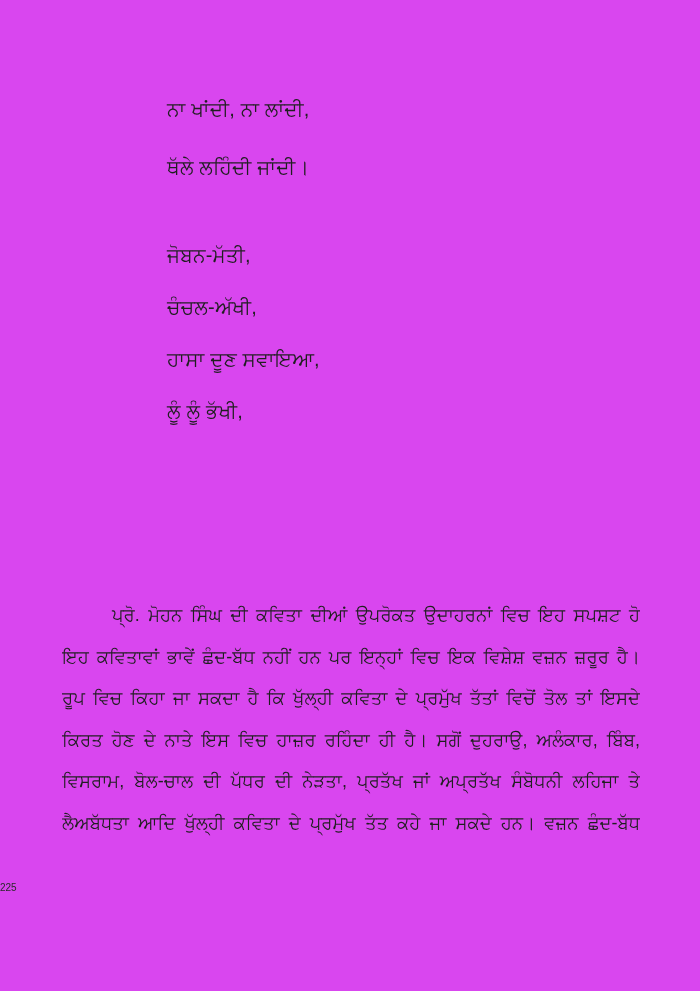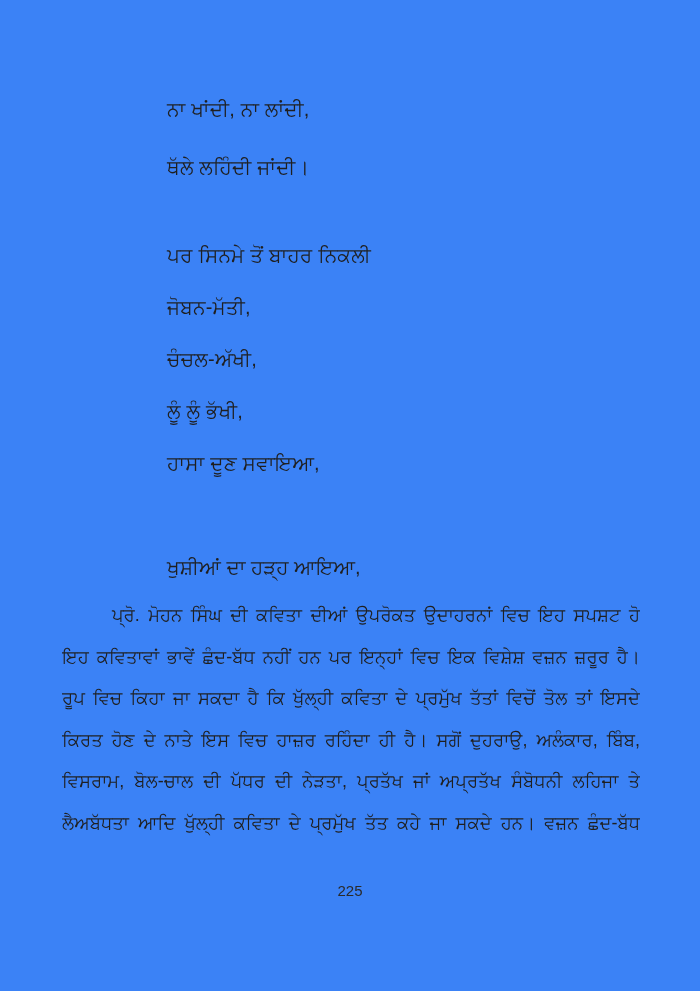--- a/index.html
+++ b/index.html
@@ -5,21 +5,21 @@
   html, body {
     margin: 0;
     padding: 0;
     background: #e8e8e8;
   }
   .page {
     position: relative;
     width: 700px;
     height: 991px;
     margin: 0 auto;
-    background: #3b82f6;
+    background: #d946ef;
     font-family: "Liberation Sans", "DejaVu Sans", sans-serif;
     color: #1f1f1f;
     overflow: hidden;
     box-sizing: border-box;
   }
   .poem-stanza {
     position: absolute;
     left: 167px;
     font-size: 20px;
     letter-spacing: 0.2px;
@@ -60,45 +60,43 @@
     overflow: hidden;
   }
   .para-line:first-child {
     text-indent: 50px;
   }
   .page-number {
     position: absolute;
     top: 882px;
     left: 0;
     width: 100%;
-    text-align: center;
-    font-size: 15px;
+    text-align: left;
+    font-size: 10px;
     color: #2a2a2a;
   }
 </style>
 </head>
 <body>
 
 <div class="page">
 
   <div class="poem-stanza stanza-1">
       <div class="poem-line">ਨਾ ਖਾਂਦੀ, ਨਾ ਲਾਂਦੀ,</div>
       <div class="poem-line">ਥੱਲੇ ਲਹਿੰਦੀ ਜਾਂਦੀ।</div>
     </div>
 
   <div class="poem-stanza stanza-2">
-      <div class="poem-line">ਪਰ ਸਿਨਮੇ ਤੋਂ ਬਾਹਰ ਨਿਕਲੀ</div>
       <div class="poem-line">ਜੋਬਨ-ਮੱਤੀ,</div>
       <div class="poem-line">ਚੰਚਲ-ਅੱਖੀ,</div>
+      <div class="poem-line">ਹਾਸਾ ਦੂਣ ਸਵਾਇਆ,</div>
       <div class="poem-line">ਲੂੰ ਲੂੰ ਭੱਖੀ,</div>
-      <div class="poem-line">ਹਾਸਾ ਦੂਣ ਸਵਾਇਆ,</div>
     </div>
 
   <div class="citation-row">
-    <span class="last-line">ਖੁਸ਼ੀਆਂ ਦਾ ਹੜ੍ਹ ਆਇਆ,</span>
   </div>
 
   <div class="prose">
       <div class="para-line">ਪ੍ਰੋ. ਮੋਹਨ ਸਿੰਘ ਦੀ ਕਵਿਤਾ ਦੀਆਂ ਉਪਰੋਕਤ ਉਦਾਹਰਨਾਂ ਵਿਚ ਇਹ ਸਪਸ਼ਟ ਹੋ ਜਾਂਦਾ</div>
       <div class="para-line">ਇਹ ਕਵਿਤਾਵਾਂ ਭਾਵੇਂ ਛੰਦ-ਬੱਧ ਨਹੀਂ ਹਨ ਪਰ ਇਨ੍ਹਾਂ ਵਿਚ ਇਕ ਵਿਸ਼ੇਸ਼ ਵਜ਼ਨ ਜ਼ਰੂਰ ਹੈ। ਸਮੁੱਚੇ</div>
       <div class="para-line">ਰੂਪ ਵਿਚ ਕਿਹਾ ਜਾ ਸਕਦਾ ਹੈ ਕਿ ਖੁੱਲ੍ਹੀ ਕਵਿਤਾ ਦੇ ਪ੍ਰਮੁੱਖ ਤੱਤਾਂ ਵਿਚੋਂ ਤੋਲ ਤਾਂ ਇਸਦੇ ਭਾਸ਼ਾਈ</div>
       <div class="para-line">ਕਿਰਤ ਹੋਣ ਦੇ ਨਾਤੇ ਇਸ ਵਿਚ ਹਾਜ਼ਰ ਰਹਿੰਦਾ ਹੀ ਹੈ। ਸਗੋਂ ਦੁਹਰਾਉ, ਅਲੰਕਾਰ, ਬਿੰਬ,</div>
       <div class="para-line">ਵਿਸਰਾਮ, ਬੋਲ-ਚਾਲ ਦੀ ਪੱਧਰ ਦੀ ਨੇੜਤਾ, ਪ੍ਰਤੱਖ ਜਾਂ ਅਪ੍ਰਤੱਖ ਸੰਬੋਧਨੀ ਲਹਿਜਾ ਤੇ</div>
       <div class="para-line">ਲੈਅਬੱਧਤਾ ਆਦਿ ਖੁੱਲ੍ਹੀ ਕਵਿਤਾ ਦੇ ਪ੍ਰਮੁੱਖ ਤੱਤ ਕਹੇ ਜਾ ਸਕਦੇ ਹਨ। ਵਜ਼ਨ ਛੰਦ-ਬੱਧ ਕਵਿਤਾ</div>
     </div>

